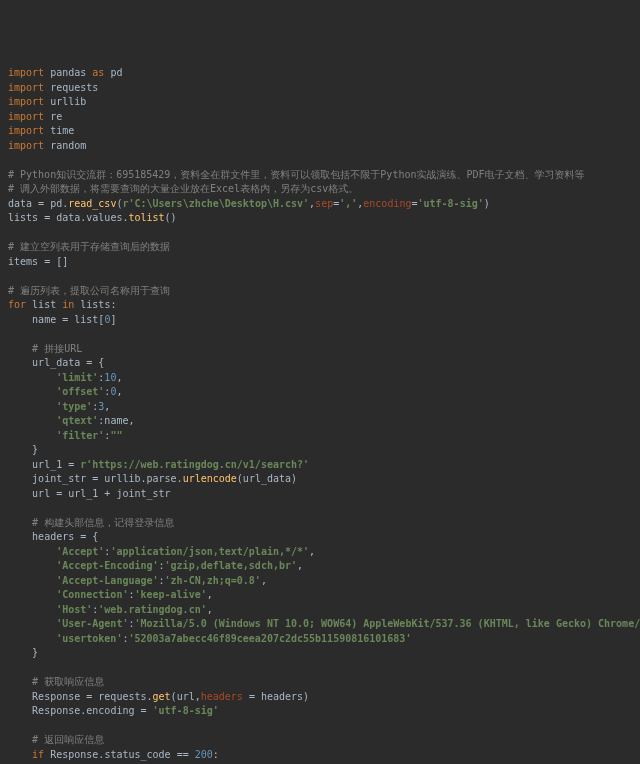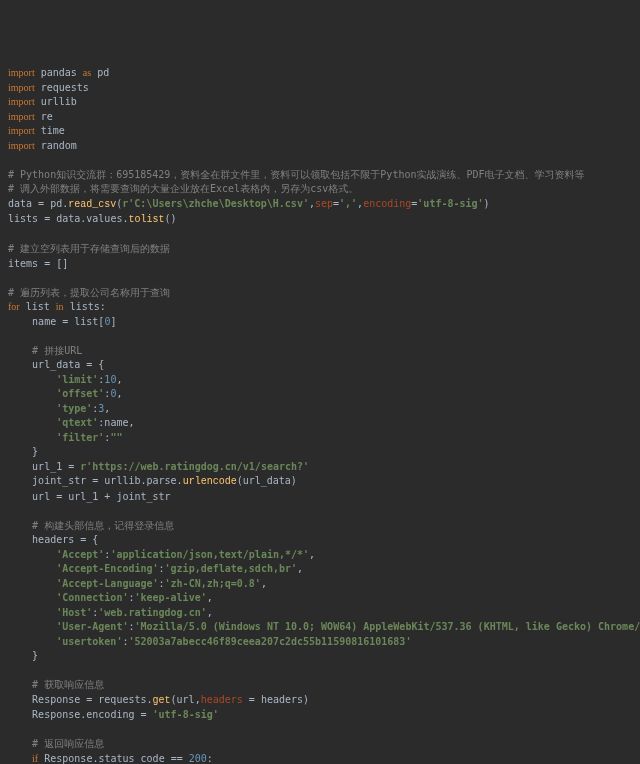--- a/index.html
+++ b/index.html
@@ -7,26 +7,26 @@
     padding: 8px;
     background: #2b2b2b;
     font-family: "Consolas", "Monaco", monospace;
     font-size: 10px;
     line-height: 1.45;
     color: #a9b7c6;
     white-space: pre;
     width: 640px;
     box-sizing: border-box;
   }
-  .kw { color: #cc7832; font-family: Liberation Serif, serif; }       
+  .kw { color: #cc7832; }       
   .id { color: #a9b7c6; }       
   .str { color: #6a8759; font-weight: bold; }      
   .num { color: #6897bb; }      
   .cmt { color: #808080; }      
-  .fn { color: #ffc66d; font-family: Liberation Mono, monospace; }
+  .fn { color: #ffc66d; }
   .kwarg { color: #aa4926; }
   .line { display:block; }
 </style>
 </head>
 <body>
 
 
 
 <div id="code-root"><span class="line"><span class="kw">import</span> <span class="id">pandas</span> <span class="kw">as</span> <span class="id">pd</span></span><span class="line"><span class="kw">import</span> <span class="id">requests</span></span><span class="line"><span class="kw">import</span> <span class="id">urllib</span></span><span class="line"><span class="kw">import</span> <span class="id">re</span></span><span class="line"><span class="kw">import</span> <span class="id">time</span></span><span class="line"><span class="kw">import</span> <span class="id">random</span></span><span class="line"> </span><span class="line"><span class="cmt"># Python知识交流群：695185429，资料全在群文件里，资料可以领取包括不限于Python实战演练、PDF电子文档、学习资料等</span></span><span class="line"><span class="cmt"># 调入外部数据，将需要查询的大量企业放在Excel表格内，另存为csv格式。</span></span><span class="line"><span class="id">data</span> = <span class="id">pd</span>.<span class="fn">read_csv</span>(<span class="str">r'C:\Users\zhche\Desktop\H.csv'</span>,<span class="kwarg">sep</span>=<span class="str">','</span>,<span class="kwarg">encoding</span>=<span class="str">'utf-8-sig'</span>)</span><span class="line"><span class="id">lists</span> = <span class="id">data</span>.<span class="id">values</span>.<span class="fn">tolist</span>()</span><span class="line"> </span><span class="line"><span class="cmt"># 建立空列表用于存储查询后的数据</span></span><span class="line"><span class="id">items</span> = []</span><span class="line"> </span><span class="line"><span class="cmt"># 遍历列表，提取公司名称用于查询</span></span><span class="line"><span class="kw">for</span> <span class="id">list</span> <span class="kw">in</span> <span class="id">lists</span>:</span><span class="line">    <span class="id">name</span> = <span class="id">list</span>[<span class="num">0</span>]</span><span class="line"> </span><span class="line">    <span class="cmt"># 拼接URL</span></span><span class="line">    <span class="id">url_data</span> = {</span><span class="line">        <span class="str">'limit'</span>:<span class="num">10</span>,</span><span class="line">        <span class="str">'offset'</span>:<span class="num">0</span>,</span><span class="line">        <span class="str">'type'</span>:<span class="num">3</span>,</span><span class="line">        <span class="str">'qtext'</span>:<span class="id">name</span>,</span><span class="line">        <span class="str">'filter'</span>:<span class="str">""</span></span><span class="line">    }</span><span class="line">    <span class="id">url_1</span> = <span class="str">r'https://web.ratingdog.cn/v1/search?'</span></span><span class="line">    <span class="id">joint_str</span> = <span class="id">urllib</span>.<span class="id">parse</span>.<span class="fn">urlencode</span>(<span class="id">url_data</span>)</span><span class="line">    <span class="id">url</span> = <span class="id">url_1</span> + <span class="id">joint_str</span></span><span class="line"> </span><span class="line">    <span class="cmt"># 构建头部信息，记得登录信息</span></span><span class="line">    <span class="id">headers</span> = {</span><span class="line">        <span class="str">'Accept'</span>:<span class="str">'application/json,text/plain,*/*'</span>,</span><span class="line">        <span class="str">'Accept-Encoding'</span>:<span class="str">'gzip,deflate,sdch,br'</span>,</span><span class="line">        <span class="str">'Accept-Language'</span>:<span class="str">'zh-CN,zh;q=0.8'</span>,</span><span class="line">        <span class="str">'Connection'</span>:<span class="str">'keep-alive'</span>,</span><span class="line">        <span class="str">'Host'</span>:<span class="str">'web.ratingdog.cn'</span>,</span><span class="line">        <span class="str">'User-Agent'</span>:<span class="str">'Mozilla/5.0 (Windows NT 10.0; WOW64) AppleWebKit/537.36 (KHTML, like Gecko) Chrome/57.0.2987.98 Safari/537.36 LBBROWSER'</span>,</span><span class="line">        <span class="str">'usertoken'</span>:<span class="str">'52003a7abecc46f89ceea207c2dc55b11590816101683'</span></span><span class="line">    }</span><span class="line"> </span><span class="line">    <span class="cmt"># 获取响应信息</span></span><span class="line">    <span class="id">Response</span> = <span class="id">requests</span>.<span class="fn">get</span>(<span class="id">url</span>,<span class="kwarg">headers</span> = <span class="id">headers</span>)</span><span class="line">    <span class="id">Response</span>.<span class="id">encoding</span> = <span class="str">'utf-8-sig'</span></span><span class="line"> </span><span class="line">    <span class="cmt"># 返回响应信息</span></span><span class="line">    <span class="kw">if</span> <span class="id">Response</span>.<span class="id">status_code</span> == <span class="num">200</span>:</span><span class="line">        <span class="id">response</span> = <span class="id">Response</span>.<span class="id">text</span>.<span class="fn">strip</span>()</span></div>
 

